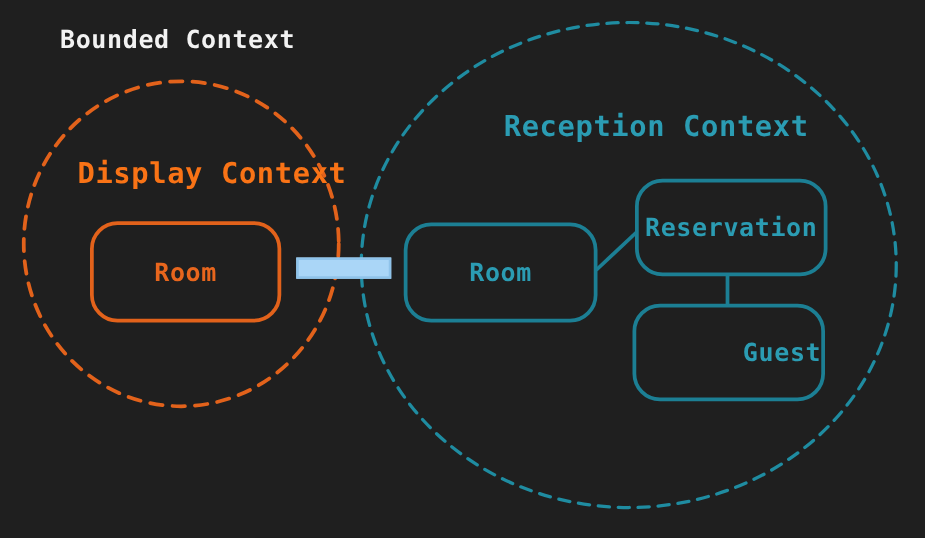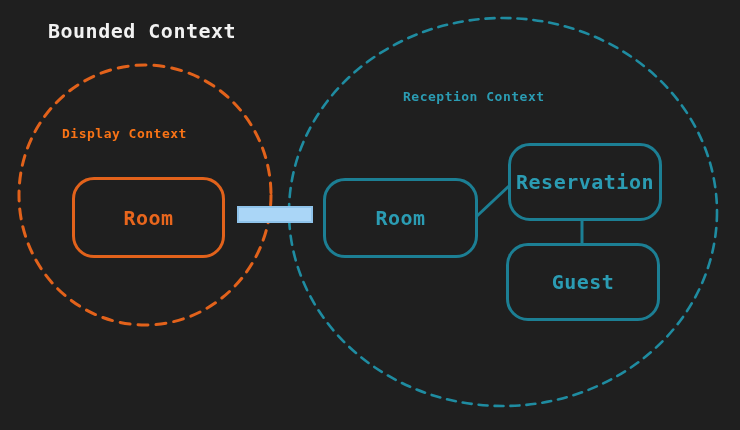--- a/index.html
+++ b/index.html
@@ -37,21 +37,21 @@
     border: 3px solid #e2621b;
     color: #e8661d;
   }
   .node.teal {
     border: 3px solid #1c7f94;
     color: #2b9cb3;
   }
   .ctx-label {
     position: absolute;
     z-index: 2;
-    font-size: 13px;
+    font-size: 23px;
     font-weight: bold;
     letter-spacing: 0.5px;
     white-space: nowrap;
   }
   .title {
     position: absolute;
     left: 48px;
     top: 19px;
     z-index: 2;
     color: #f2f2f2;
@@ -67,21 +67,21 @@
     color: #f97316;
   }
   .reception-label {
     left: 403px;
     top: 89px;
     color: #2b9cb3;
   }
   .node-display-room   { left: 72px;  top: 177px; width: 153px; height: 81px; }
   .node-reception-room { left: 323px; top: 178px; width: 155px; height: 80px; }
   .node-reservation    { left: 508px; top: 143px; width: 154px; height: 78px; }
-  .node-guest          { left: 506px; top: 243px; width: 154px; height: 78px; }
+  .node-guest          { left: 506px; top: 243px; width: 154px; height: 78px; justify-content: flex-end; }
   .connector {
     position: absolute;
     left: 237px;
     top: 206px;
     width: 76px;
     height: 17px;
     z-index: 3;
     background: #aad6f7;
     border: 2px solid #8fc3ea;
     box-sizing: border-box;

